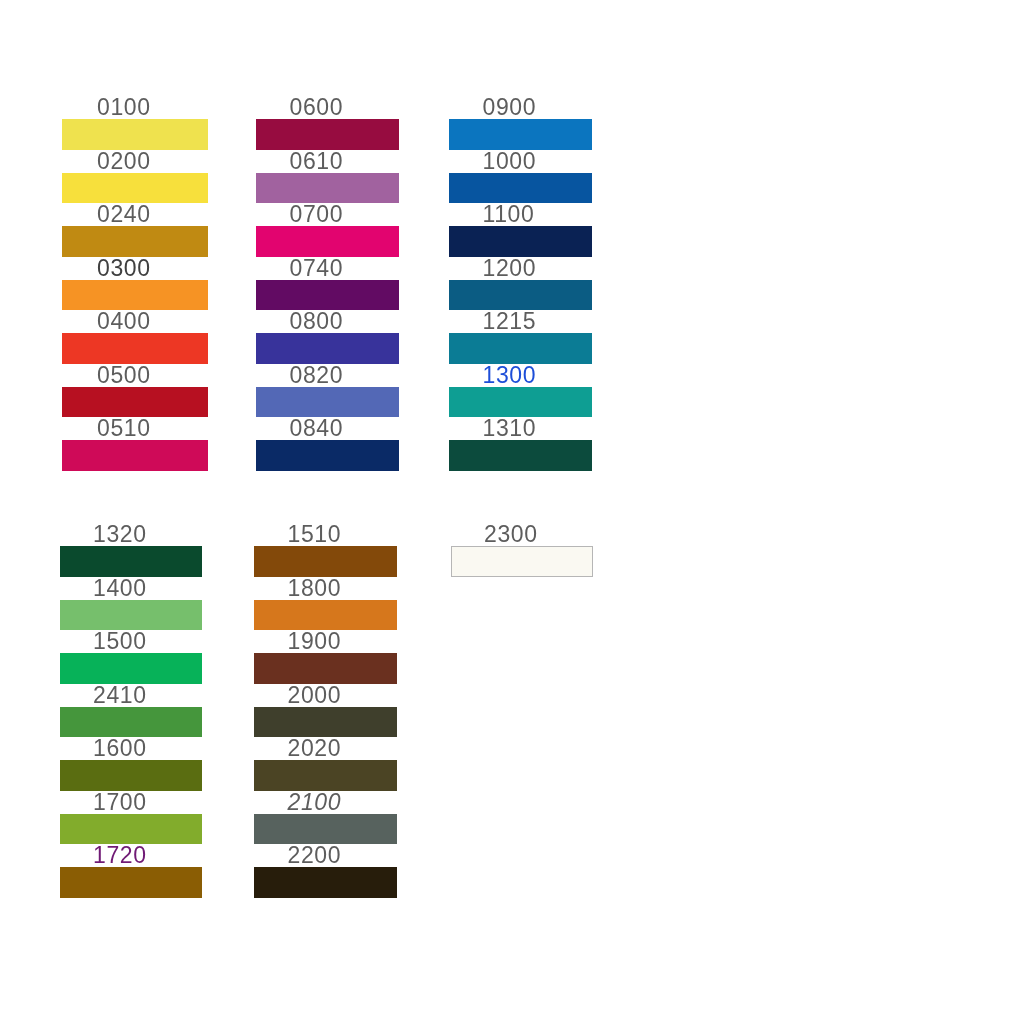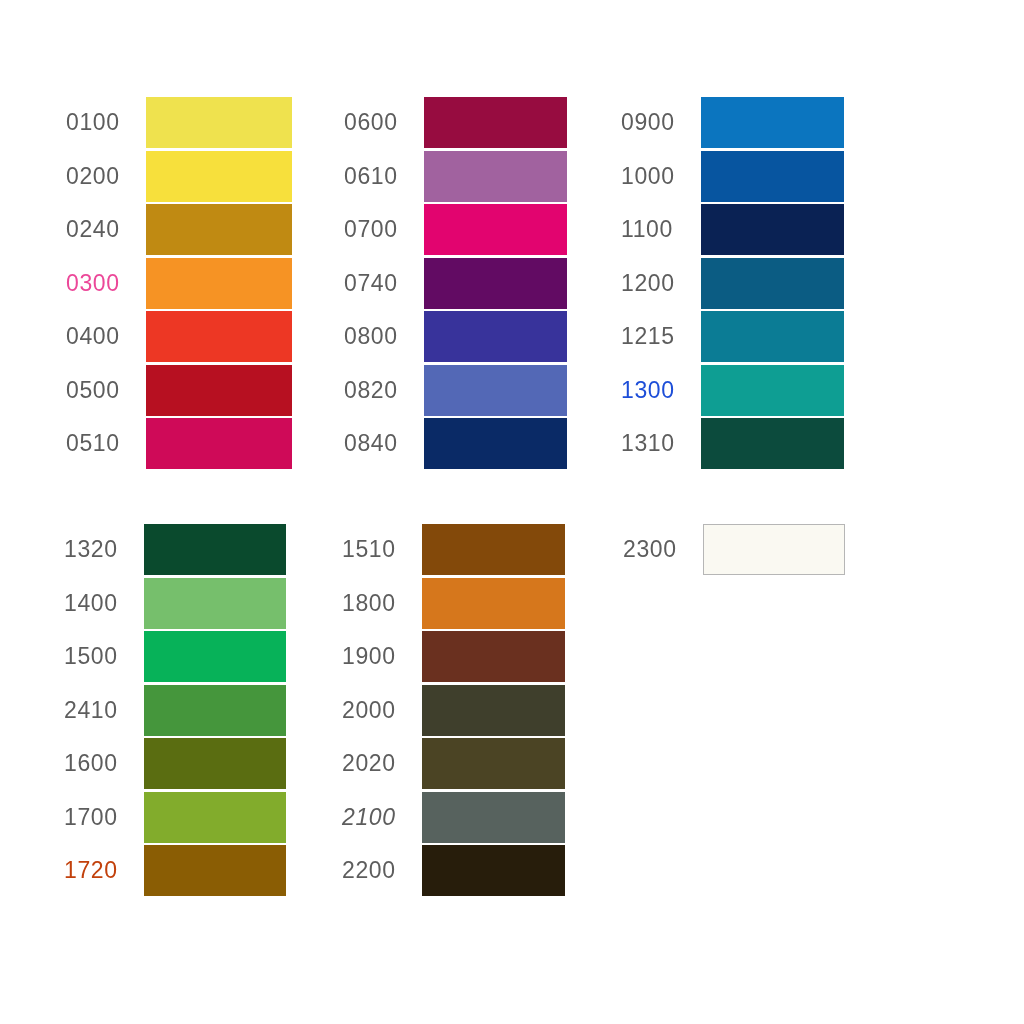--- a/index.html
+++ b/index.html
@@ -42,21 +42,21 @@
     top: 523px;
   }
 
   .swatch-column {
     display: flex;
     flex-direction: column;
   }
 
   .swatch-row {
     display: flex;
-    flex-direction: row;
+    flex-direction: column;
     align-items: center;
     height: 53.5px;
   }
 
   .swatch-label {
     width: 84px;
     text-align: left;
     font-size: 23px;
     font-weight: 400;
     color: #5d5d5d;
@@ -114,21 +114,21 @@
       </div>
       <div class="swatch-row">
         <div class="swatch-label" style="color: rgb(93, 93, 93);">0200</div>
         <div class="swatch-chip" style="background-color: rgb(247, 224, 60);"></div>
       </div>
       <div class="swatch-row">
         <div class="swatch-label" style="color: rgb(93, 93, 93);">0240</div>
         <div class="swatch-chip" style="background-color: rgb(192, 138, 18);"></div>
       </div>
       <div class="swatch-row">
-        <div class="swatch-label" style="color: #ec4899;">0300</div>
+        <div class="swatch-label" style="color: #404040;">0300</div>
         <div class="swatch-chip" style="background-color: rgb(246, 147, 36);"></div>
       </div>
       <div class="swatch-row">
         <div class="swatch-label" style="color: rgb(93, 93, 93);">0400</div>
         <div class="swatch-chip" style="background-color: rgb(237, 55, 36);"></div>
       </div>
       <div class="swatch-row">
         <div class="swatch-label" style="color: rgb(93, 93, 93);">0500</div>
         <div class="swatch-chip" style="background-color: rgb(183, 16, 33);"></div>
       </div>
@@ -223,21 +223,21 @@
       </div>
       <div class="swatch-row">
         <div class="swatch-label" style="color: rgb(93, 93, 93);">1600</div>
         <div class="swatch-chip" style="background-color: rgb(90, 109, 17);"></div>
       </div>
       <div class="swatch-row">
         <div class="swatch-label" style="color: rgb(93, 93, 93);">1700</div>
         <div class="swatch-chip" style="background-color: rgb(130, 172, 44);"></div>
       </div>
       <div class="swatch-row">
-        <div class="swatch-label" style="color: #c2410c;">1720</div>
+        <div class="swatch-label" style="color: #701a75;">1720</div>
         <div class="swatch-chip" style="background-color: rgb(138, 93, 4);"></div>
       </div>
     </div>
 
     <div class="swatch-column col-2">
       <div class="swatch-row">
         <div class="swatch-label" style="color: rgb(93, 93, 93);">1510</div>
         <div class="swatch-chip" style="background-color: rgb(131, 73, 10);"></div>
       </div>
       <div class="swatch-row">

